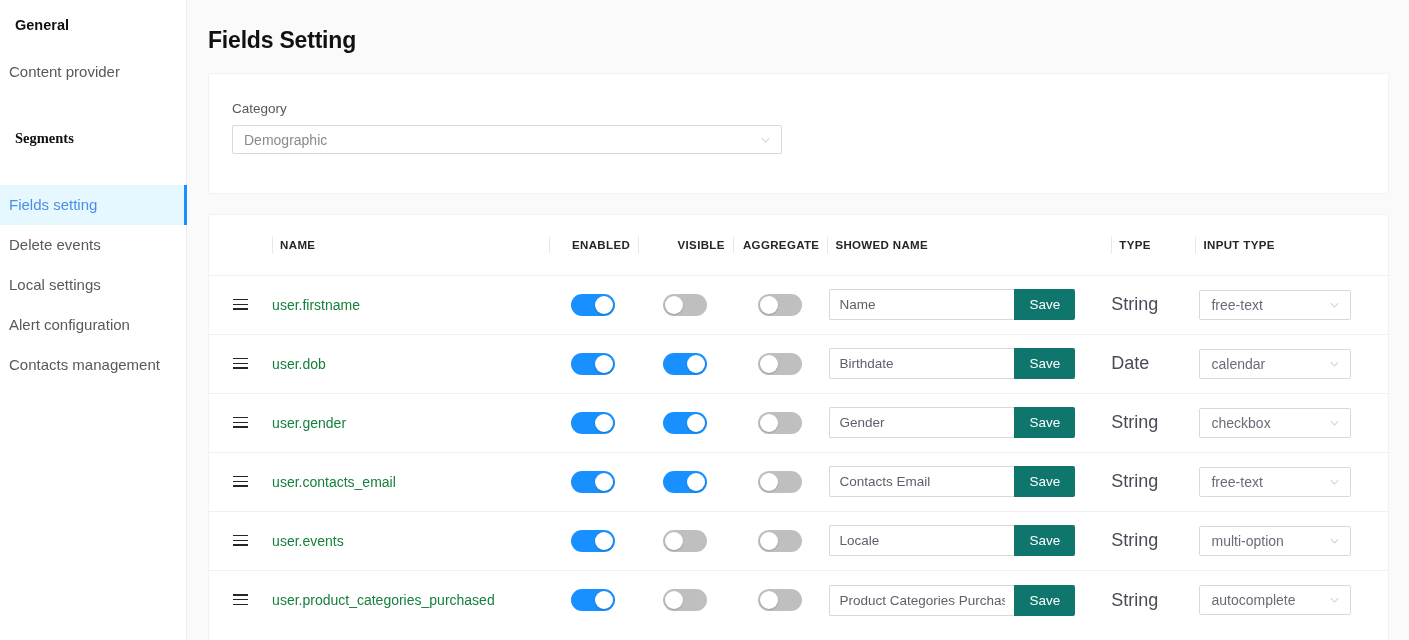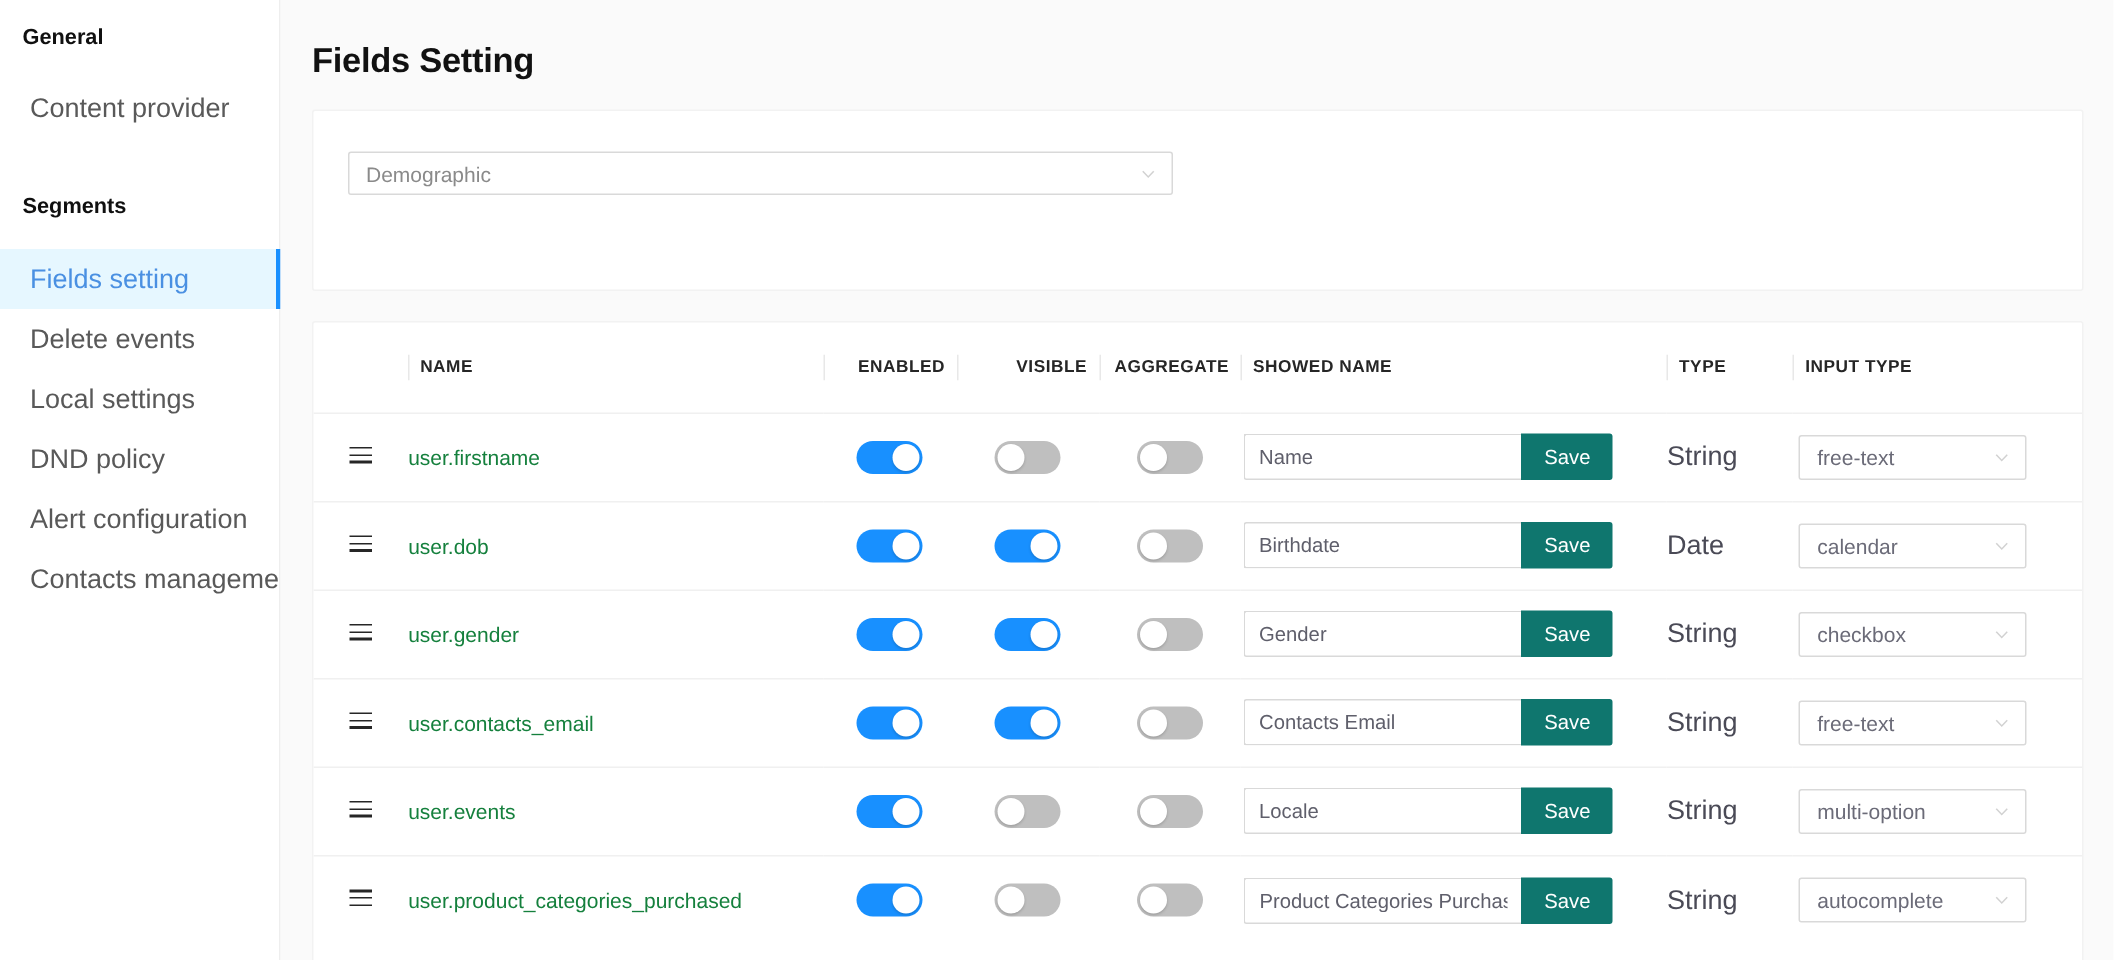--- a/index.html
+++ b/index.html
@@ -32,25 +32,25 @@
     margin-bottom: 22px;
     letter-spacing: 0.1px;
   }
   .nav-group-label {
     font-size: 14.5px;
     font-weight: bold;
     color: #101010;
     padding: 0 15px;
     margin-bottom: 19px;
   }
-  .nav-group-label.segments { margin-top: 38px; margin-bottom: 20px; }
+  .nav-group-label.segments { margin-top: 38px; margin-bottom: 38px; font-family: Liberation Serif, serif; }
   .nav-item {
-    font-size: 18px;
+    font-size: 15px;
     color: #595959;
-    padding: 0 20px;
+    padding: 0 9px;
     height: 40px;
     line-height: 40px;
     position: relative;
     cursor: pointer;
     white-space: nowrap;
   }
   .nav-item.active {
     background: #e6f7ff;
     color: #4a90e2;
   }
@@ -281,31 +281,31 @@
 <div id="app">
 
   <nav class="sidebar">
     <div id="nav-container">
         <div class="nav-group-label">General</div>
         <div class="nav-item">Content provider</div>
         <div class="nav-group-label segments">Segments</div>
         <div class="nav-item active">Fields setting</div>
         <div class="nav-item">Delete events</div>
         <div class="nav-item">Local settings</div>
-        <div class="nav-item">DND policy</div>
         <div class="nav-item">Alert configuration</div>
         <div class="nav-item">Contacts management</div>
       </div>
   </nav>
 
   <main class="main">
 
     <h1 class="page-title">Fields Setting</h1>
 
     <section class="card category-card">
+      <div class="field-label">Category</div>
       <div class="select-box category">
         <span>Demographic</span>
         <span class="caret">
           <svg viewBox="0 0 12 12">
               <path d="M2 4 L6 8.2 L10 4" fill="none" stroke="#9b9b9b" stroke-width="1.1"></path>
             </svg>
         </span>
       </div>
     </section>
 

